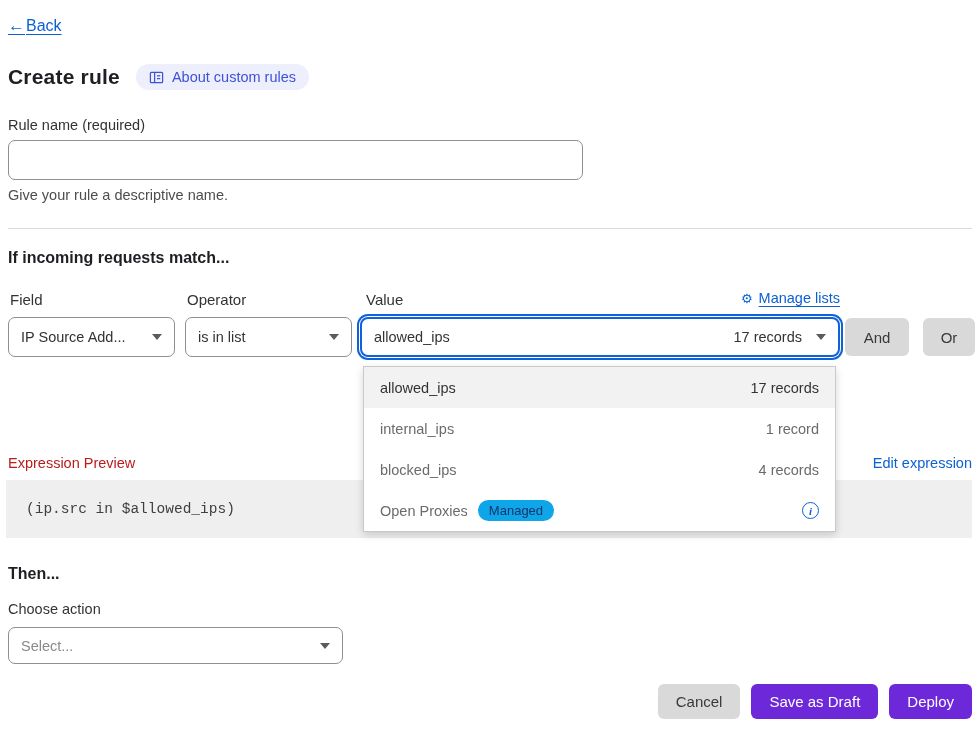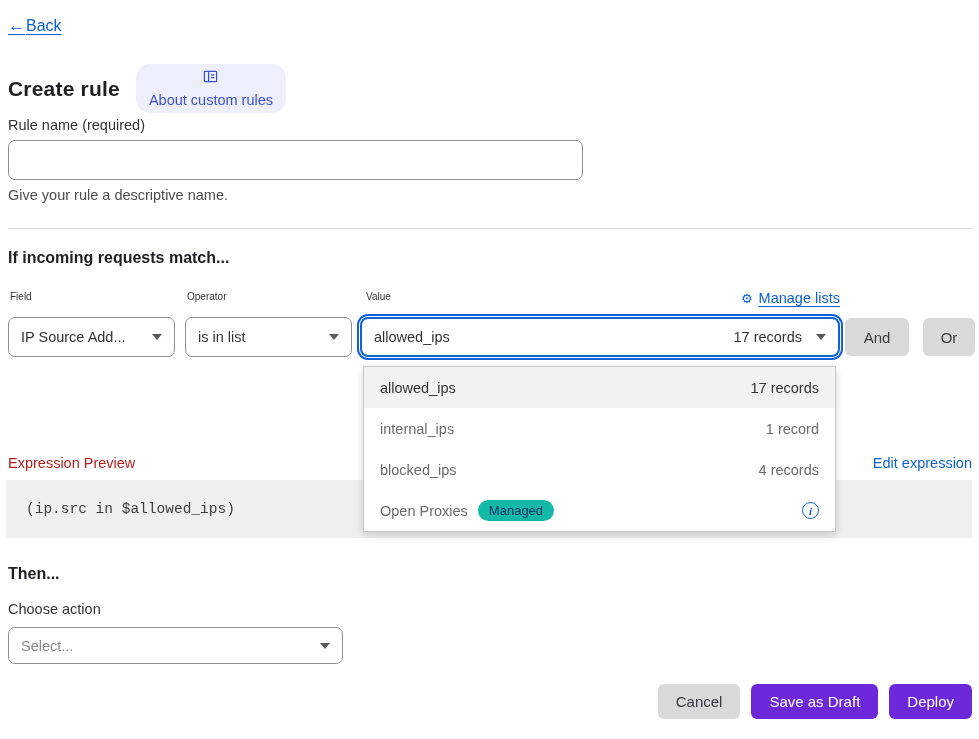--- a/index.html
+++ b/index.html
@@ -20,39 +20,39 @@
     text-underline-offset: 3px; display: inline-flex; align-items: center; gap: 1px;
   }
   .back-arrow { font-size: 17px; text-decoration: none; }
 
   
   .page-header { position: absolute; top: 64px; left: 8px; display: flex; align-items: center; gap: 16px; }
   .page-title { font-size: 21px; font-weight: 700; color: #1d1f23; letter-spacing: .2px; }
   .about-badge {
     display: inline-flex; align-items: center; gap: 8px;
     background: #edeffc; color: #3d51d8;
-    border-radius: 14px; padding: 5px 13px; font-size: 14.5px; flex-direction: column;
+    border-radius: 14px; padding: 5px 13px; font-size: 14.5px;
   }
   .about-badge svg { display: block; }
 
   
   .rule-name-label { position: absolute; top: 117px; left: 8px; font-size: 14.5px; color: #333; }
   .rule-name-input {
     position: absolute; top: 140px; left: 8px; width: 575px; height: 40px;
     border: 1px solid #8f8f8f; border-radius: 7px; background: #fff;
     font-size: 14.5px; padding: 0 12px; color: #333; outline: none;
     font-family: "Liberation Sans", sans-serif;
   }
   .rule-name-helper { position: absolute; top: 187px; left: 8px; font-size: 14.5px; color: #4d4d4d; }
 
   .divider { position: absolute; top: 228px; left: 8px; width: 964px; height: 1px; background: #d9d9d9; }
 
   
   .match-heading { position: absolute; top: 249px; left: 8px; font-size: 16px; font-weight: 700; color: #1d1f23; }
-  .col-label { position: absolute; top: 291px; font-size: 10px; color: #333; }
+  .col-label { position: absolute; top: 291px; font-size: 15px; color: #333; }
   .label-field { left: 10px; }
   .label-operator { left: 187px; }
   .label-value { left: 366px; }
 
   .manage-lists {
     position: absolute; top: 290px; right: 139px;
     color: #0b61d2; font-size: 14.5px; display: inline-flex; align-items: center; gap: 6px;
     text-decoration: none;
   }
   .manage-lists .link-text { text-decoration: underline; text-underline-offset: 3px; }
@@ -94,21 +94,21 @@
     box-shadow: 0 3px 8px rgba(0,0,0,.16);
     z-index: 10;
   }
   .list-row {
     height: 41px; display: flex; align-items: center; justify-content: space-between;
     padding: 0 16px; font-size: 14.5px; color: #6b6b6b; cursor: pointer;
   }
   .list-row.highlighted { background: #f2f2f2; color: #333; }
   .list-row .row-left { display: flex; align-items: center; gap: 10px; text-align: center; }
   .managed-badge {
-    background: #14b8a6; color: #16356b; font-size: 13px;
+    background: #0ea5e9; color: #16356b; font-size: 13px;
     border-radius: 11px; padding: 3px 11px;
   }
   .info-icon {
     width: 17px; height: 17px; border: 1.4px solid #0b61d2; border-radius: 50%;
     color: #0b61d2; font-size: 11px; font-weight: 700;
     display: inline-flex; align-items: center; justify-content: center;
     font-family: "Liberation Serif", serif; font-style: italic;
   }
 
   

